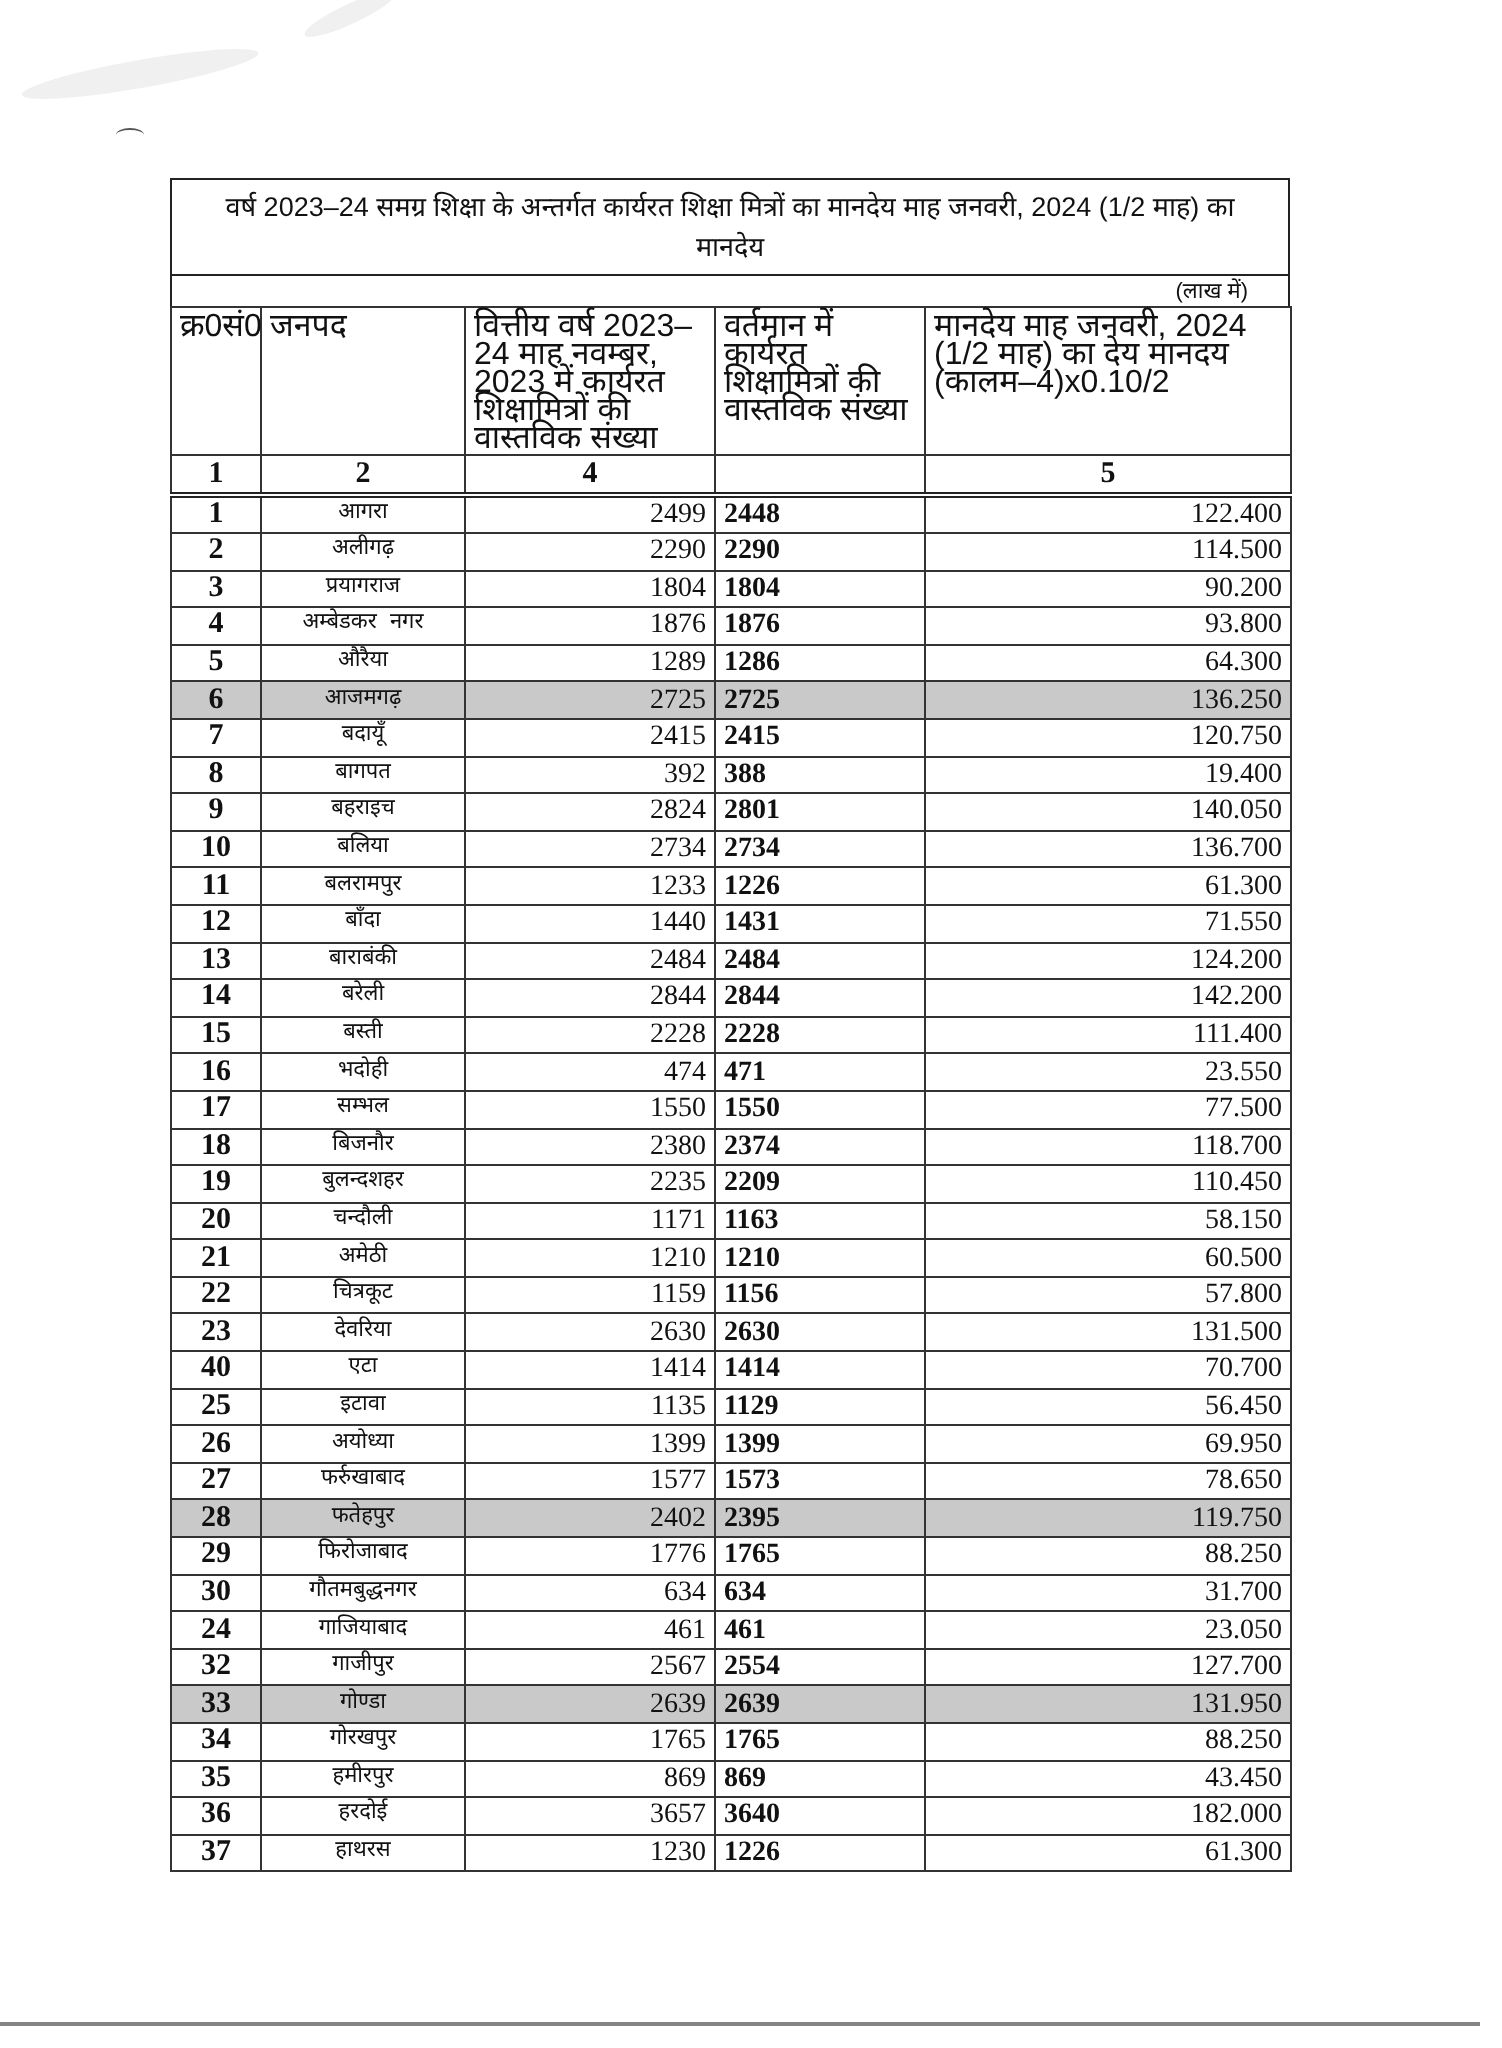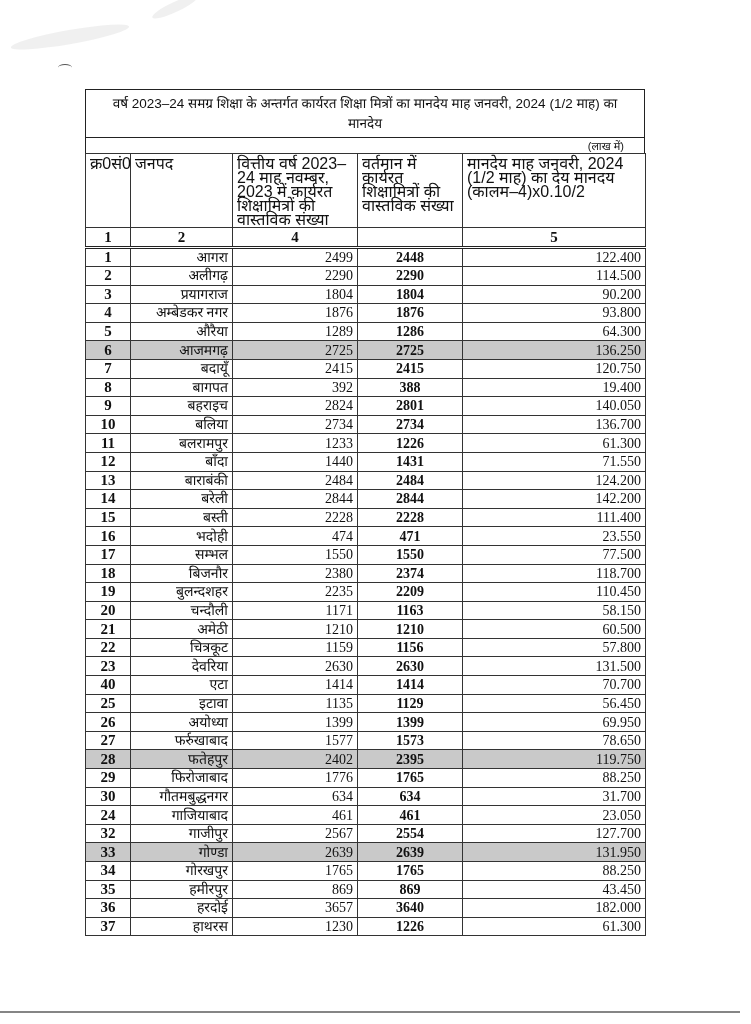--- a/index.html
+++ b/index.html
@@ -28,23 +28,23 @@
   thead tr.hdr th {
     font-family:"Liberation Sans","DejaVu Sans",sans-serif; font-weight:normal;
     font-size:16px; line-height:14px; vertical-align:top; text-align:left; height:67px; padding-top:3px;
   }
   thead tr.colnum th {
     font-size:15px; font-weight:bold; height:20px; line-height:18px; text-align:center;
     border-bottom:3px double #222;
   }
   tbody td { height:18.6px; font-size:14px; line-height:17px; }
   td.sn { text-align:center; font-weight:bold; font-size:15px; }
-  td.name { font-family:Liberation Serif, serif; font-size:14px; text-align:right; }
+  td.name { font-family:Liberation Mono, monospace; font-size:11px; text-align:center; }
   td.num { text-align:right; }
-  td.numb { text-align:center; font-weight:bold; }
+  td.numb { text-align:left; font-weight:bold; }
   tr.shaded td { background:#c9c9c9; }
   table { border:1.5px solid #222; }
 </style>
 </head>
 <body>
 
 <div class="scan-mark" style="left:10px;top:30px;width:120px;height:14px;transform:rotate(-10deg);"></div>
 <div class="scan-mark" style="left:150px;top:2px;width:50px;height:10px;transform:rotate(-25deg);"></div>
 <div class="scan-arc" style="left:58px;top:64px;width:14px;height:6px;"></div>
 

